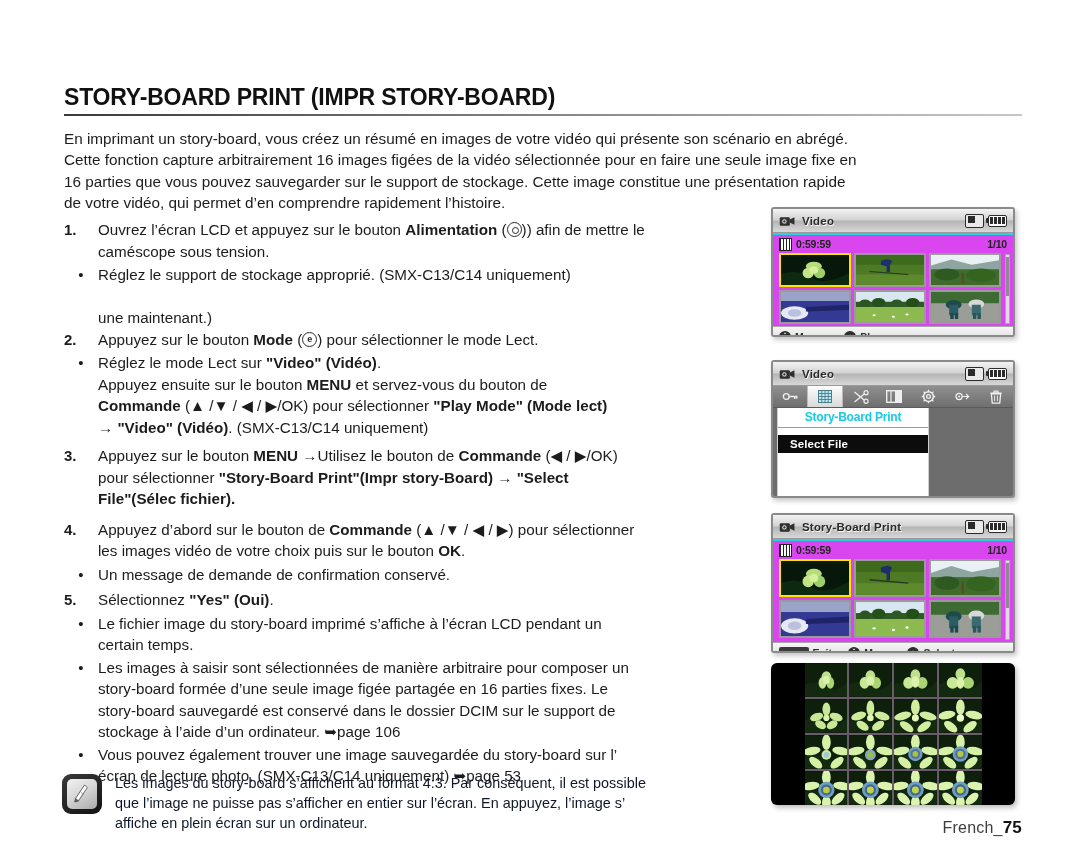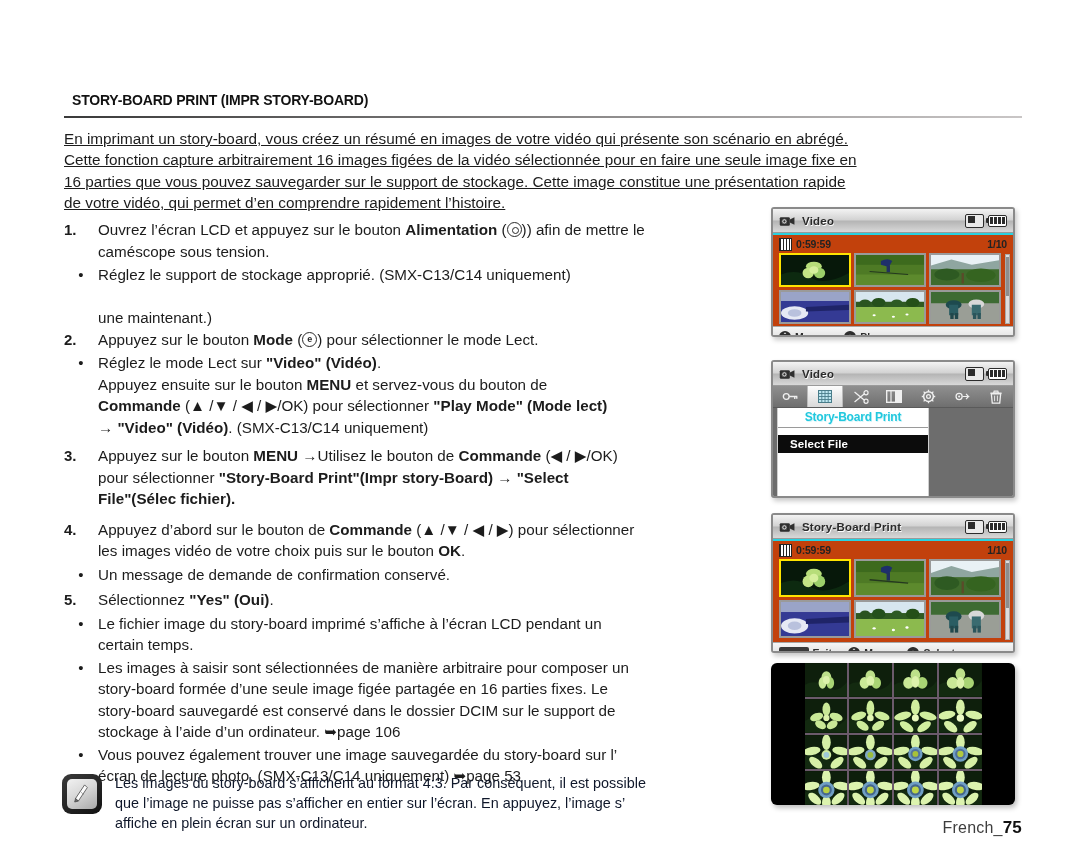--- a/index.html
+++ b/index.html
@@ -8,34 +8,34 @@
     font-family:"Liberation Sans", sans-serif;
     color:#1a1a1a;overflow:hidden;position:relative;
   }
   .page{position:absolute;left:0;top:0;width:1080px;height:868px;}
 
   
   .heading{
     position:absolute;left:64px;top:84px;width:958px;
   }
   .heading h1{
-    margin:8px;font-size:14px;font-weight:bold;letter-spacing:-0.2px;
+    margin:0;font-size:23px;font-weight:bold;letter-spacing:-0.2px;
     color:#111;white-space:nowrap;
   }
   .heading .rule{
     margin-top:3px;height:2px;width:958px;
     background:linear-gradient(to right,#3a3a3a 0%, #8c8a8a 55%, #c9c6c6 100%);
   }
 
   
   .intro{
     position:absolute;left:64px;top:128px;width:960px;
     font-size:15.3px;line-height:21.3px;color:#1c1c1c;
   }
-  .intro p{margin:0;text-decoration:underline;}
+  .intro p{margin:0;}
 
   
   .steps{
     position:absolute;left:64px;top:219px;width:706px;
     font-size:15.2px;line-height:21.5px;color:#1c1c1c;
   }
   .step{display:flex;margin-bottom:2px;}
   .step-num{
     width:34px;flex:0 0 34px;font-weight:bold;font-size:15px;
     padding-left:0px;box-sizing:border-box;
@@ -139,21 +139,21 @@
     width:19px;height:12px;border:1.6px solid #2b2b2b;border-radius:2px;
     background:#fff;position:relative;display:flex;align-items:center;
     padding:0 1px;gap:1px;box-sizing:border-box;
   }
   .bat-icon span{flex:1;height:7px;background:#2b2b2b;}
   .bat-icon::before{
     content:"";position:absolute;left:-3.5px;top:2.5px;width:3px;height:5px;
     background:#2b2b2b;border-radius:1px 0 0 1px;
   }
   .sc-cyanline{height:2px;background:#28d2e0;}
-  .sc-body{background:#c2410c;position:relative;}
+  .sc-body{background:#d946ef;position:relative;}
   .sc-info{
     display:flex;align-items:center;height:16px;padding:1px 6px 0 6px;
     font-size:10.5px;font-weight:bold;color:#222;
   }
   .sc-info .tc{margin-left:4px;letter-spacing:-0.2px;}
   .sc-info .cnt{margin-left:auto;letter-spacing:-0.2px;}
   .vidbadge{
     width:11px;height:11px;border:1.3px solid #222;
     background:repeating-linear-gradient(to right,#222 0 1.5px,#fff 1.5px 3px);
   }

